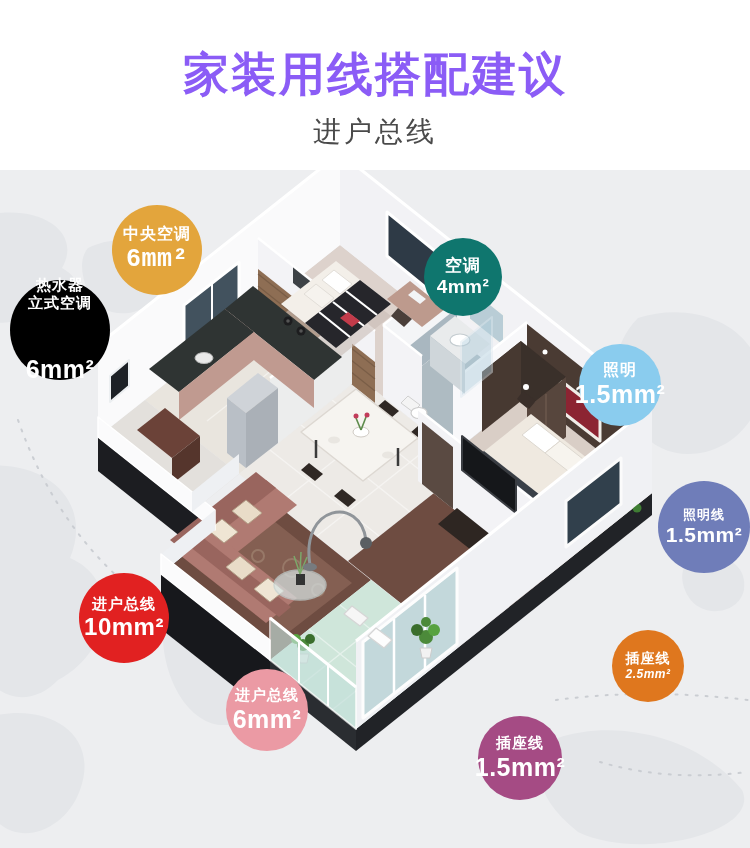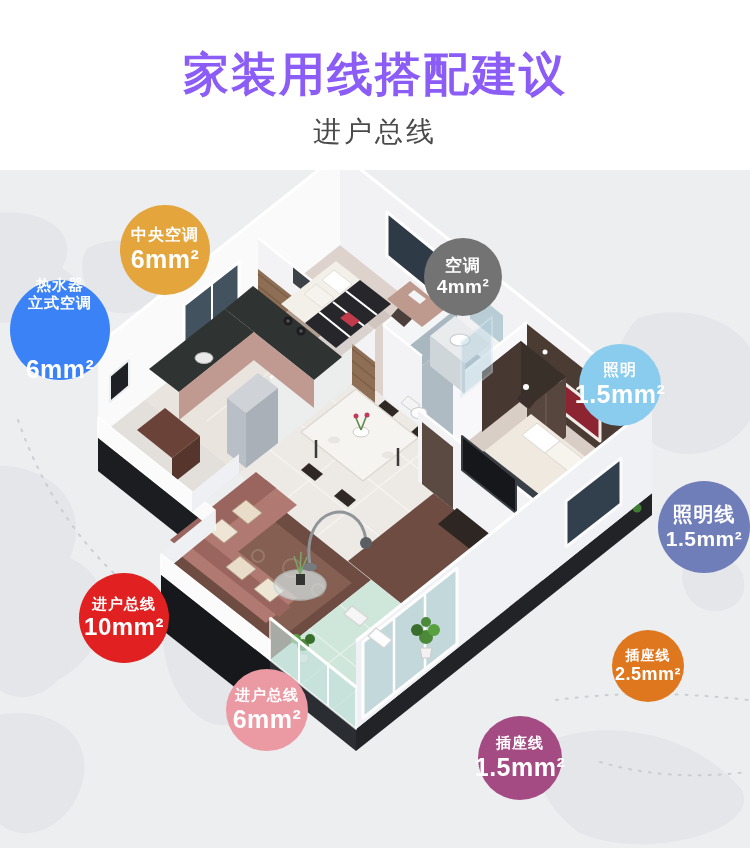--- a/index.html
+++ b/index.html
@@ -18,34 +18,34 @@
   .scene { position:absolute; left:0; top:170px; width:750px; height:678px; background:#edeef0; }
   .scene-svg { position:absolute; left:0; top:-170px; width:750px; height:848px; }
 
   
   .badge { position:absolute; border-radius:50%; color:#fff; z-index:5;
            display:flex; flex-direction:column; align-items:center; justify-content:center;
            text-align:center; font-weight:bold; line-height:1.16; }
   .badge-label { white-space:pre-line; font-size:15px; letter-spacing:1px; }
   .badge-value { font-size:25px; margin-top:1px; letter-spacing:0.5px; }
 
-  .b1 { left:120px; top:205px; width:90px;  height:90px; }
+  .b1 { left:112px; top:205px; width:90px;  height:90px;font-family:Liberation Mono, monospace; }
   .b1 .badge-label{font-size:16px;}
   .b2 { left:10px;  top:280px; width:100px; height:100px; }
   .b3 { left:424px; top:238px; width:78px;  height:78px; }
   .b3 .badge-label{font-size:17px;} .b3 .badge-value{font-size:19px;}
   .b4 { left:579px; top:344px; width:82px;  height:82px; }
   .b4 .badge-label{font-size:16px;}
   .b5 { left:658px; top:481px; width:92px;  height:92px; }
-  .b5 .badge-label{font-size:20px;} .b5 .badge-value{font-size:21px;}
+  .b5 .badge-label{font-size:13px;} .b5 .badge-value{font-size:21px;}
   .b6 { left:79px;  top:573px; width:90px;  height:90px; }
   .b6 .badge-value{font-size:24px;}
   .b7 { left:226px; top:669px; width:82px;  height:82px; }
   .b8 { left:612px; top:630px; width:72px;  height:72px; }
-  .b8 .badge-label{font-size:14px;} .b8 .badge-value{font-size:18px;}
+  .b8 .badge-label{font-size:14px;} .b8 .badge-value{font-size:12px;font-style:italic;}
   .b9 { left:478px; top:716px; width:84px;  height:84px; }
 </style>
 </head>
 <body>
 
 <div class="page">
 
   <div class="header">
     <div class="title">家装用线搭配建议</div>
     <div class="subtitle">进户总线</div>
@@ -327,26 +327,26 @@
           </g>
         </g>
       </g>
     </svg>
   </div>
 
   <div class="badge b1" style="background: rgb(227, 165, 60);">
     <span class="badge-label">中央空调</span>
     <span class="badge-value">6mm²</span>
   </div>
-  <div class="badge b2" style="background: #3b82f6; gap: 43px;">
+  <div class="badge b2" style="background: #000000; gap: 43px;">
     <span class="badge-label">热水器
 立式空调</span>
     <span class="badge-value">6mm²</span>
   </div>
-  <div class="badge b3" style="background: #737373;">
+  <div class="badge b3" style="background: #0f766e;">
     <span class="badge-label">空调</span>
     <span class="badge-value">4mm²</span>
   </div>
   <div class="badge b4" style="background: rgb(138, 204, 238);">
     <span class="badge-label">照明</span>
     <span class="badge-value">1.5mm²</span>
   </div>
   <div class="badge b5" style="background: rgb(111, 125, 185);">
     <span class="badge-label">照明线</span>
     <span class="badge-value">1.5mm²</span>

